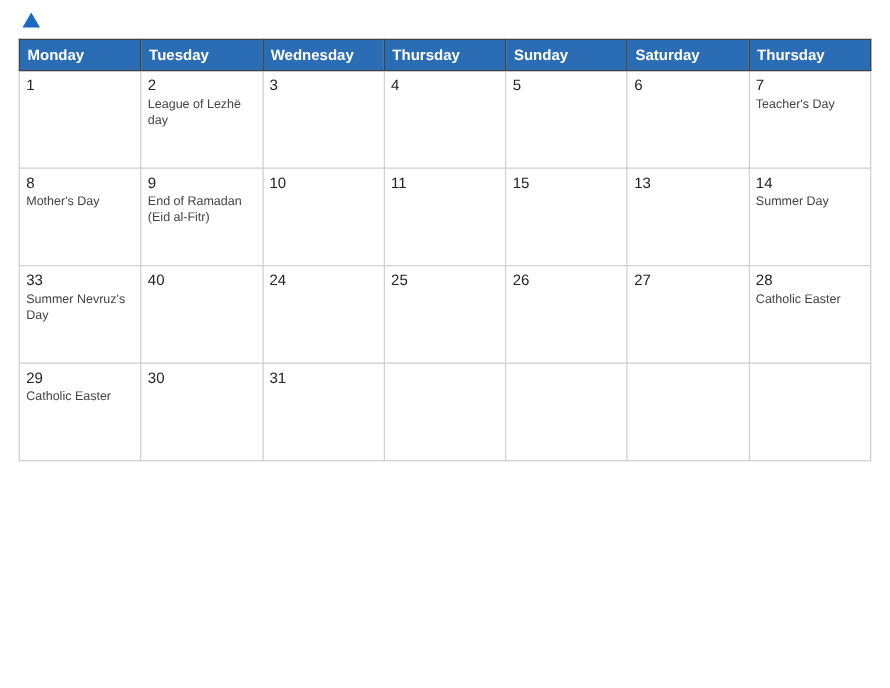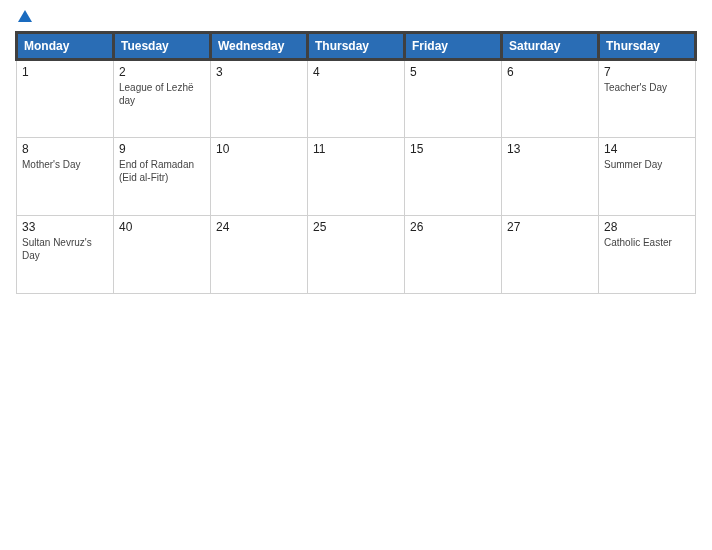--- a/index.html
+++ b/index.html
@@ -65,21 +65,21 @@
       width: 100%;
       border-collapse: collapse;
     }
     .calendar th {
       background: #2a6db5;
       color: #fff;
       font-size: 12px;
       font-weight: bold;
       padding: 5px 6px;
       text-align: left;
-      border: 3px solid #404040;
+      border: 1px solid #404040;
     }
     .calendar td {
       border: 1px solid #d0d0d0;
       vertical-align: top;
       padding: 4px 5px;
       width: calc(100% / 7);
       height: 78px;
       font-size: 11px;
     }
     .day-num {
@@ -120,21 +120,21 @@
     <div class="country"></div>
   </div>
 
   <table class="calendar">
     <thead>
       <tr>
       <th>Monday</th>
           <th>Tuesday</th>
           <th>Wednesday</th>
           <th>Thursday</th>
-          <th>Friday</th>
+          <th>Sunday</th>
           <th>Saturday</th>
           <th>Thursday</th>
         </tr>
     </thead>
     <tbody id="calendar-body">
     <tr>
           <td>
             <span class="day-num">1</span>
           </td>
           <td><span class="day-num">2</span><span class="event">League of Lezhë day</span></td>
@@ -163,33 +163,46 @@
           </td>
           <td>
             <span class="day-num">15</span>
           </td>
           <td>
             <span class="day-num">13</span>
           </td>
           <td><span class="day-num">14</span><span class="event">Summer Day</span></td>
         </tr>
         <tr>
-          <td><span class="day-num">33</span><span class="event">Sultan Nevruz's Day</span></td>
+          <td><span class="day-num">33</span><span class="event">Summer Nevruz's Day</span></td>
           <td>
             <span class="day-num">40</span>
           </td>
           <td>
             <span class="day-num">24</span>
           </td>
           <td>
             <span class="day-num">25</span>
           </td>
           <td>
             <span class="day-num">26</span>
           </td>
           <td>
             <span class="day-num">27</span>
           </td>
           <td><span class="day-num">28</span><span class="event">Catholic Easter</span></td>
+        </tr>
+        <tr>
+          <td><span class="day-num">29</span><span class="event">Catholic Easter</span></td>
+          <td>
+            <span class="day-num">30</span>
+          </td>
+          <td>
+            <span class="day-num">31</span>
+          </td>
+          <td class="empty-cell"></td>
+          <td class="empty-cell"></td>
+          <td class="empty-cell"></td>
+          <td class="empty-cell"></td>
         </tr>
       </tbody>
   </table>
 </div>
 
 </body></html>

